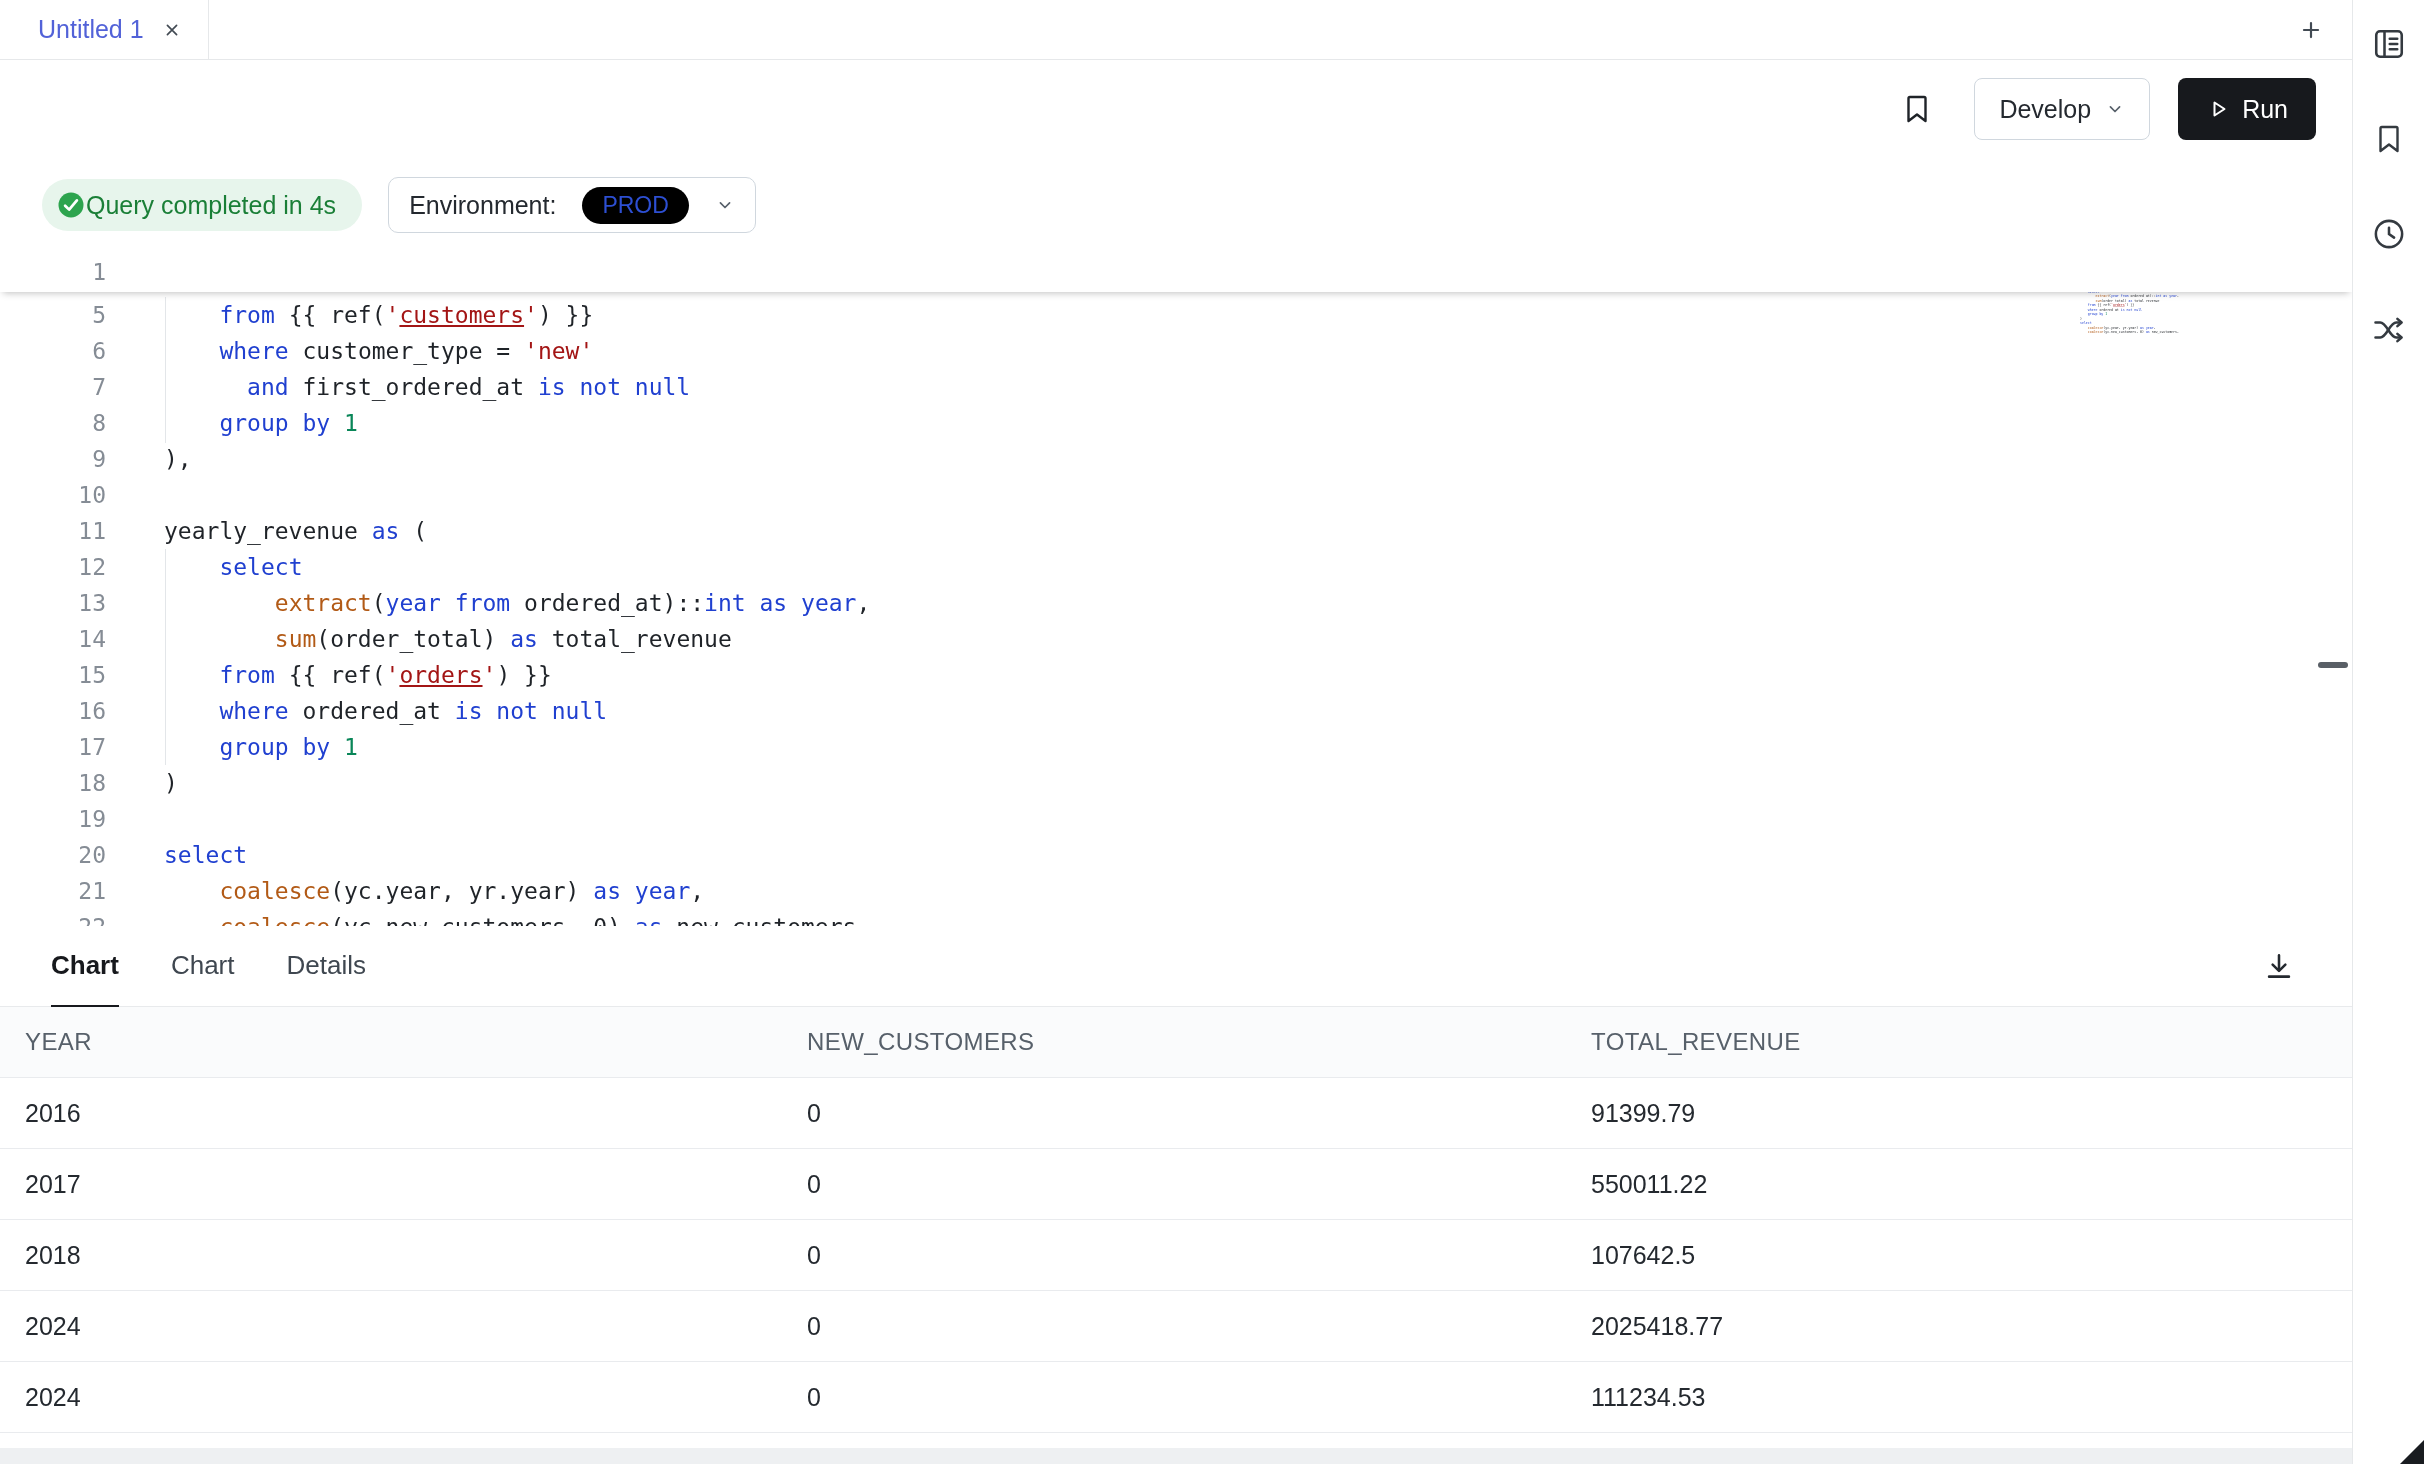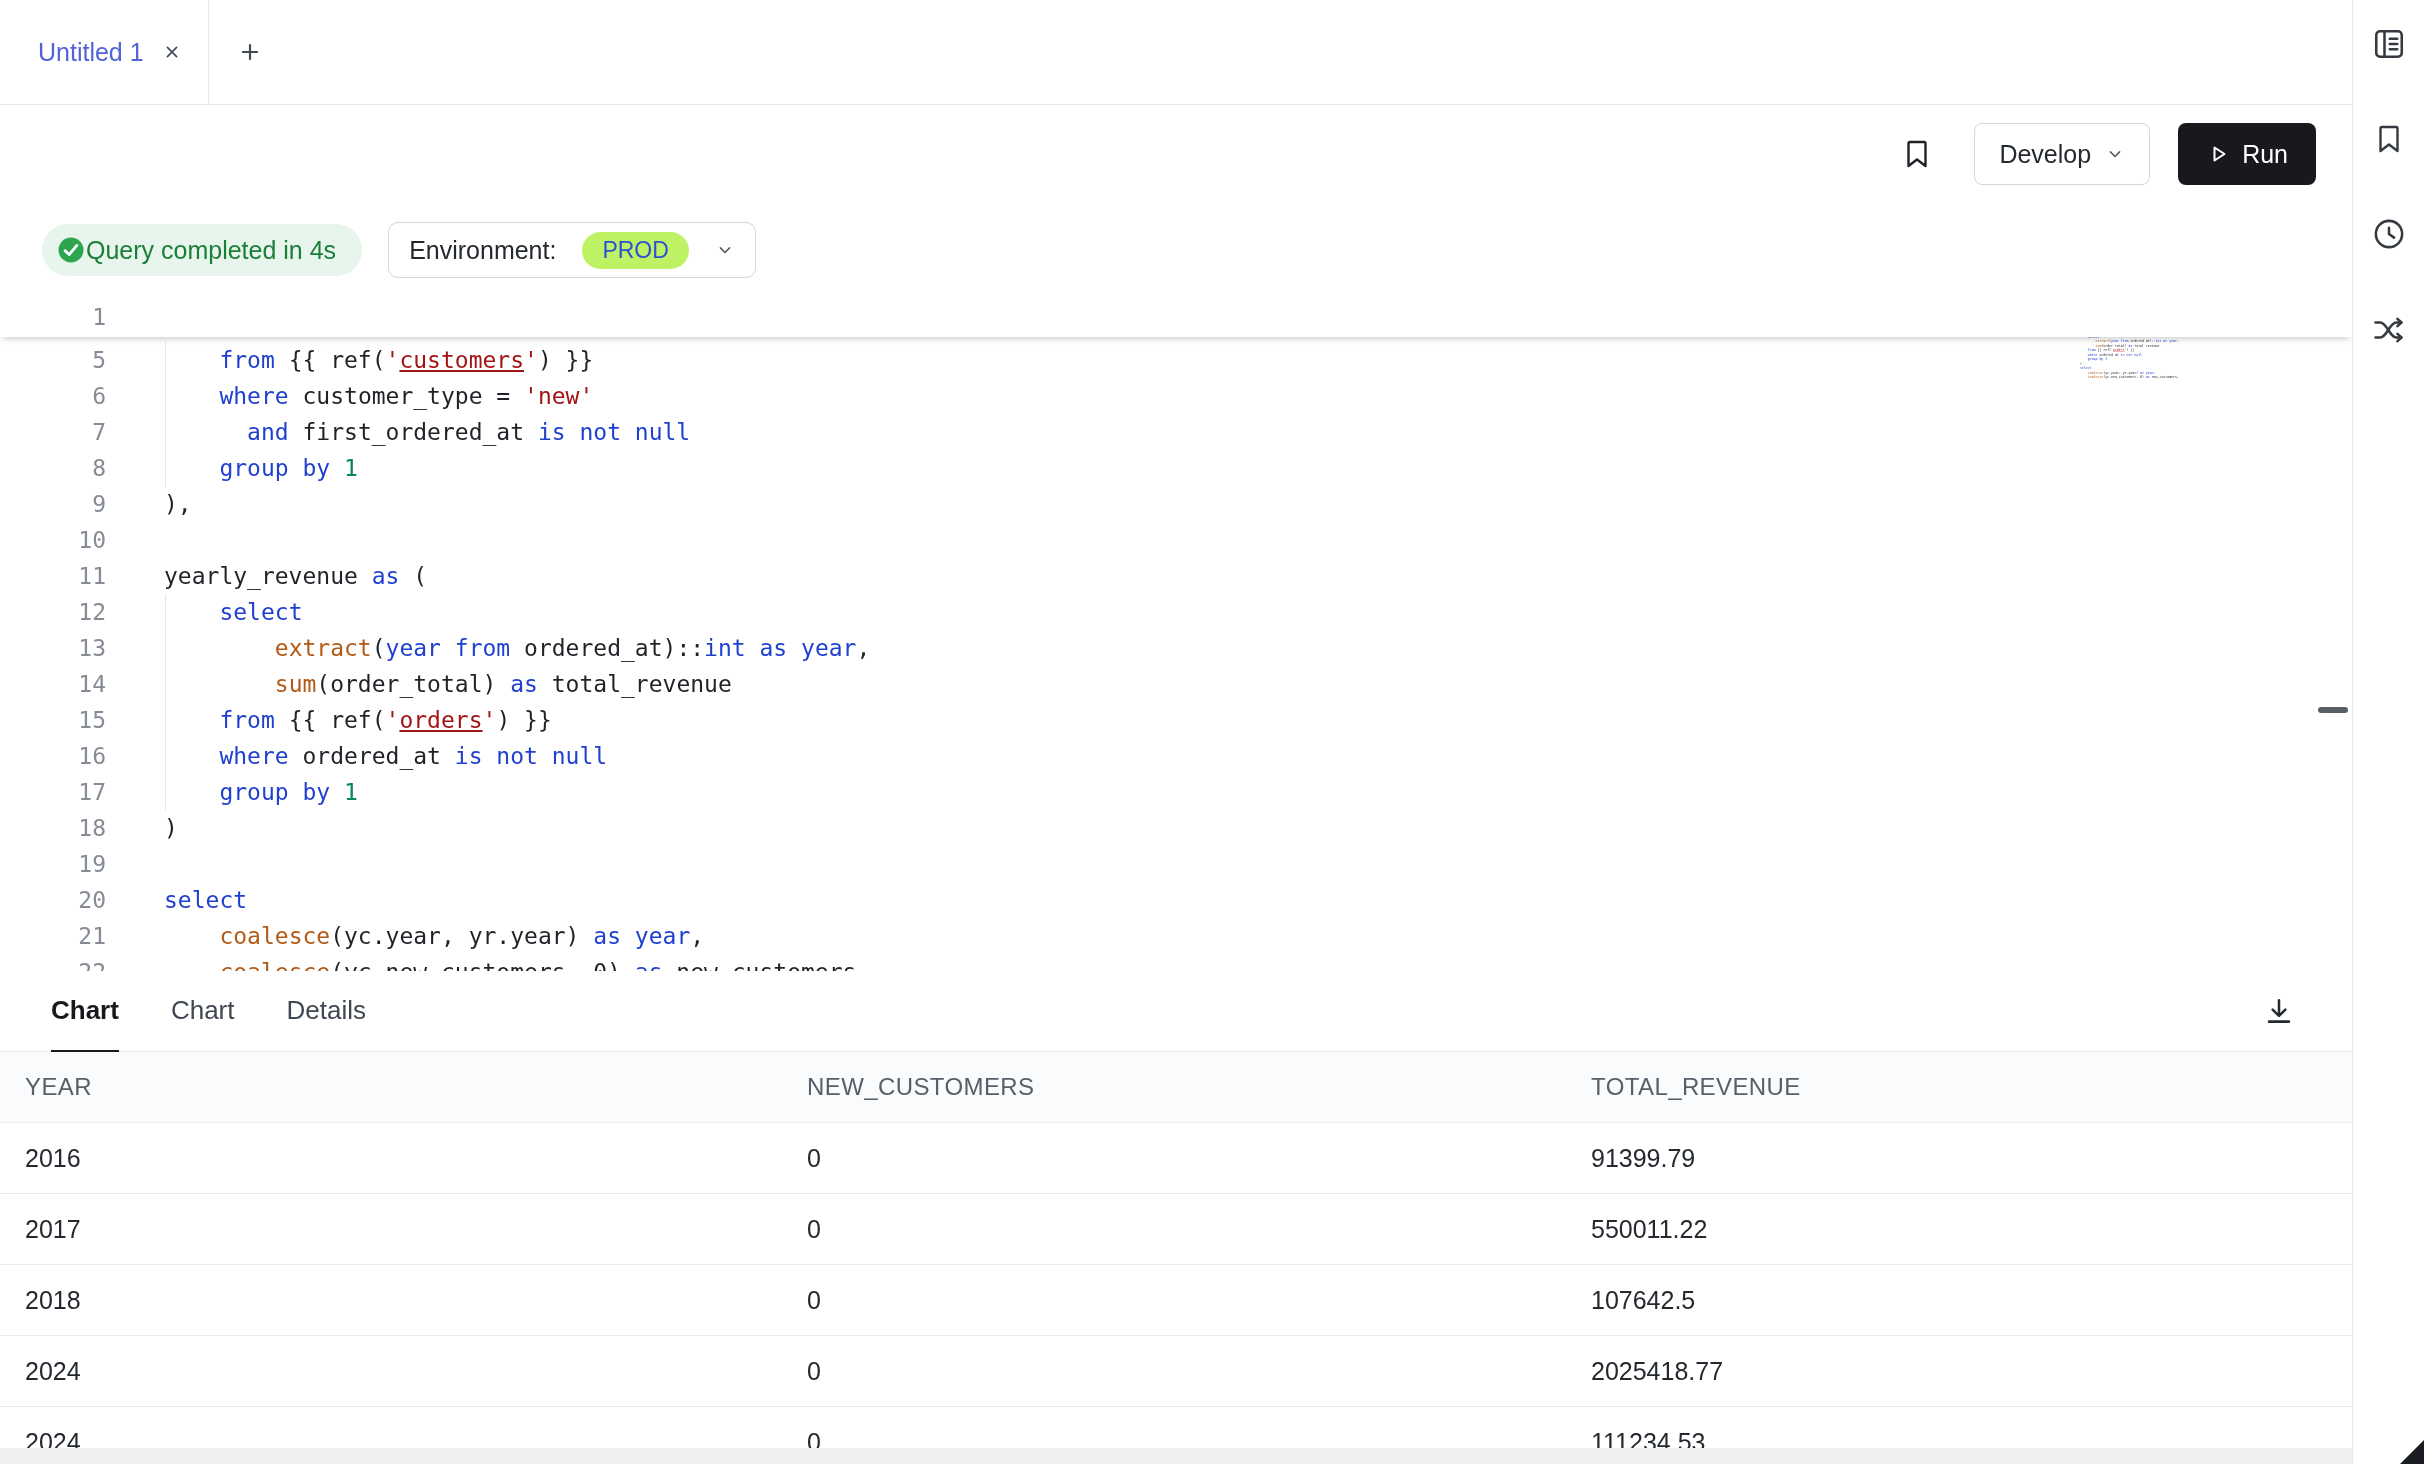--- a/index.html
+++ b/index.html
@@ -5,21 +5,21 @@
   * { box-sizing: border-box; }
   body { margin: 0; background: #fff; }
   .app {
     width: 2424px; height: 1464px; display: flex; overflow: hidden;
     background: #fff; color: #24292f; position: relative;
     font-family: "Liberation Sans", sans-serif;
   }
   .main { width: 2352px; flex: none; display: flex; flex-direction: column; position: relative; }
 
   
-  .tabbar { height: 105px; flex: none; border-bottom: 1px solid #e6e8ea; display: flex; align-items: stretch; }
+  .tabbar { height: 60px; flex: none; border-bottom: 1px solid #e6e8ea; display: flex; align-items: stretch; justify-content: space-between; }
   .tab { display: flex; align-items: center; gap: 18px; padding: 0 26px 0 38px; border-right: 1px solid #e6e8ea; cursor: pointer; }
   .tab-label { color: #5262d8; font-size: 25px; }
   .tab-close, .tab-add { display: flex; align-items: center; color: #424a53; }
   .tab-add { padding: 0 28px; }
 
   
   .toolbar { height: 98px; flex: none; display: flex; align-items: center; justify-content: flex-end; padding-right: 36px; }
   .bookmark-btn { display: flex; align-items: center; color: #1f2328; margin-right: 40px; }
   .btn-develop { height: 62px; display: inline-flex; align-items: center; gap: 14px; padding: 0 24px;
     border: 1px solid #d0d7de; border-radius: 8px; background: #fff; font-size: 25px; color: #24292f;
@@ -27,21 +27,21 @@
   .btn-run { height: 62px; display: inline-flex; align-items: center; gap: 12px; padding: 0 28px;
     border: none; border-radius: 8px; background: #17191d; color: #fff; font-size: 25px;
     font-family: "Liberation Sans", sans-serif; cursor: pointer; }
 
   
   .statusrow { height: 94px; flex: none; display: flex; align-items: center; gap: 26px; padding-left: 42px; }
   .status-pill { height: 52px; display: inline-flex; align-items: center; background: #e7f5ec;
     border-radius: 26px; padding: 0 26px 0 14px; color: #1a7f37; font-size: 25px; }
   .env-box { height: 56px; display: inline-flex; align-items: center; gap: 26px; border: 1px solid #d0d7de;
     border-radius: 10px; padding: 0 20px; font-size: 25px; color: #24292f; cursor: pointer; }
-  .env-pill { background: #bef264; color: #2d4fd3; border-radius: 999px; padding: 5px 20px; font-size: 23px; font-weight: 500; }
+  .env-pill { background: #000000; color: #2d4fd3; border-radius: 999px; padding: 5px 20px; font-size: 23px; font-weight: 500; }
   .chev { color: #57606a; display: flex; align-items: center; }
 
   
   .editor { height: 674px; flex: none; position: relative; overflow: hidden;
     font-family: "DejaVu Sans Mono", monospace; font-size: 23px; }
   .cl { display: flex; height: 36px; line-height: 36px; white-space: pre; }
   .ln { width: 106px; flex: none; text-align: right; color: #858c95; }
   .lc { padding-left: 58px; }
   .sticky { position: relative; z-index: 2; background: #fff; padding: 2px 0;
     box-shadow: 0 4px 7px -3px rgba(0,0,0,.25); margin-bottom: 5px; }

